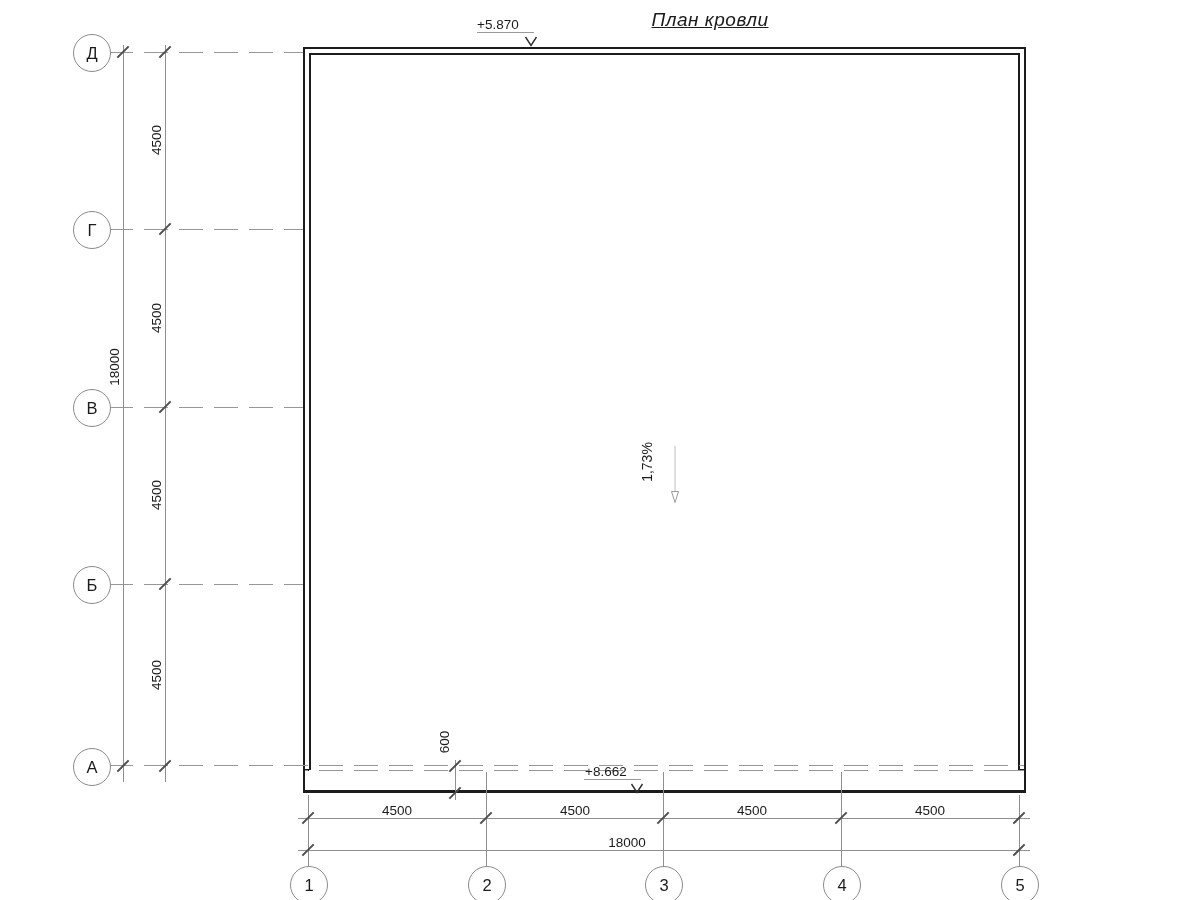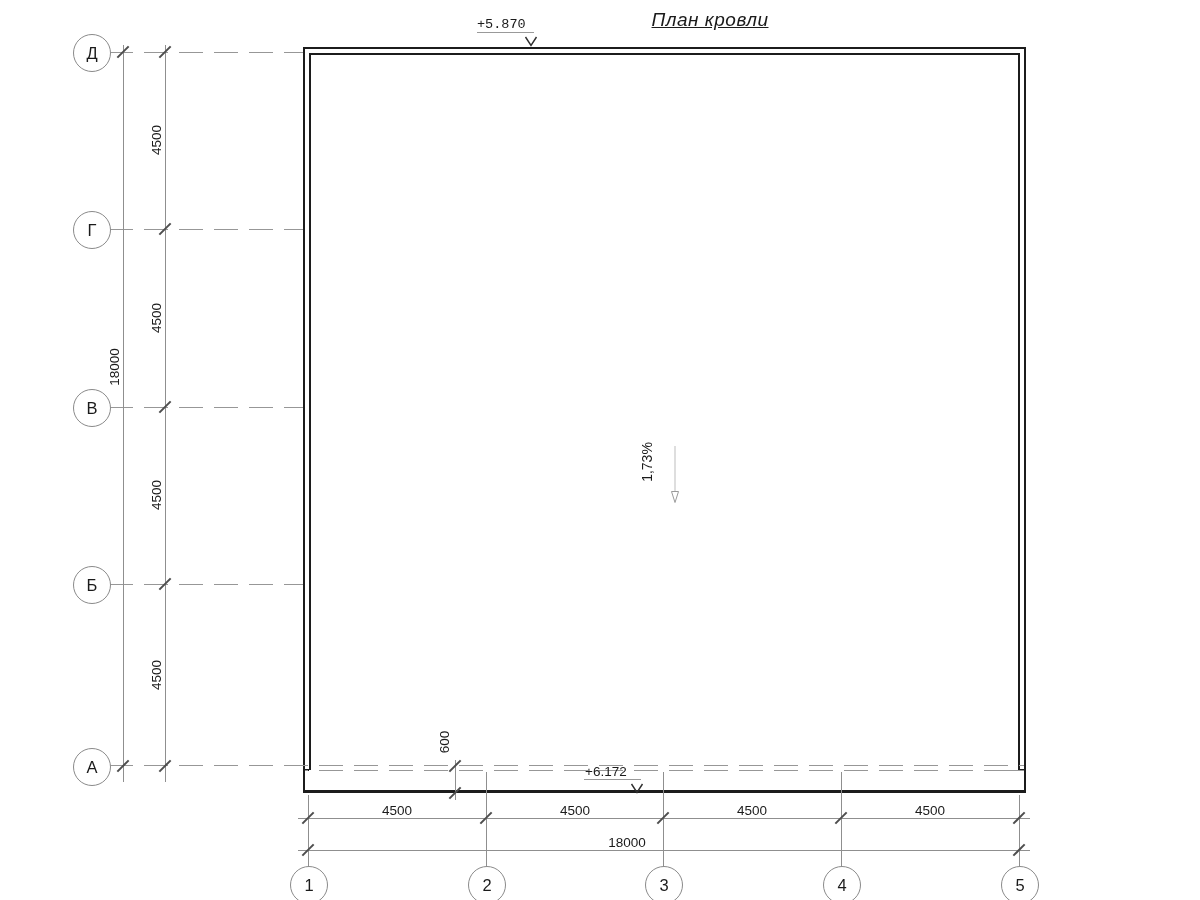--- a/index.html
+++ b/index.html
@@ -87,27 +87,27 @@
   <div class="tick" style="left:833px;top:817px;"></div>
   <div class="tick" style="left:1011px;top:817px;"></div>
   <div class="tick" style="left:300px;top:849px;"></div>
   <div class="tick" style="left:1011px;top:849px;"></div>
 
   <div class="vline" style="left:455px;top:760px;height:40px;"></div>
   <div class="tick" style="left:447px;top:765px;"></div>
   <div class="tick" style="left:447px;top:792px;"></div>
   <div class="vlabel" style="left:405px;top:734px;">600</div>
 
-  <div class="dimlabel" style="left:477px;top:17px;text-align:left;font-family:Liberation Mono, monospace;">+5.870</div>
+  <div class="dimlabel" style="left:477px;top:17px;text-align:left;">+5.870</div>
   <div class="hline" style="left:477px;top:32px;width:57px;background:#999;"></div>
   <svg class="abs" style="left:524px;top:36px;" width="14" height="11">
     <path d="M1.5,1 L7,9.5 L12.5,1" fill="none" stroke="#2e2e2e" stroke-width="1.4"></path>
   </svg>
 
-  <div class="dimlabel" style="left:585px;top:764px;text-align:left;">+6.172</div>
+  <div class="dimlabel" style="left:585px;top:764px;text-align:left;">+8.662</div>
   <div class="hline" style="left:584px;top:779px;width:57px;background:#999;"></div>
   <svg class="abs" style="left:630px;top:783px;" width="14" height="11">
     <path d="M1.5,1 L7,9.5 L12.5,1" fill="none" stroke="#2e2e2e" stroke-width="1.4"></path>
   </svg>
 
   <div class="vlabel" style="left:607px;top:454px;font-size:14px;">1,73%</div>
   <svg class="abs" style="left:669px;top:446px;" width="12" height="58">
     <line x1="6" y1="0" x2="6" y2="45" stroke="#bdbdbd" stroke-width="1"></line>
     <path d="M6,56.5 L2.5,45.5 L9.5,45.5 Z" fill="#ffffff" stroke="#9a9a9a" stroke-width="1"></path>
   </svg>

